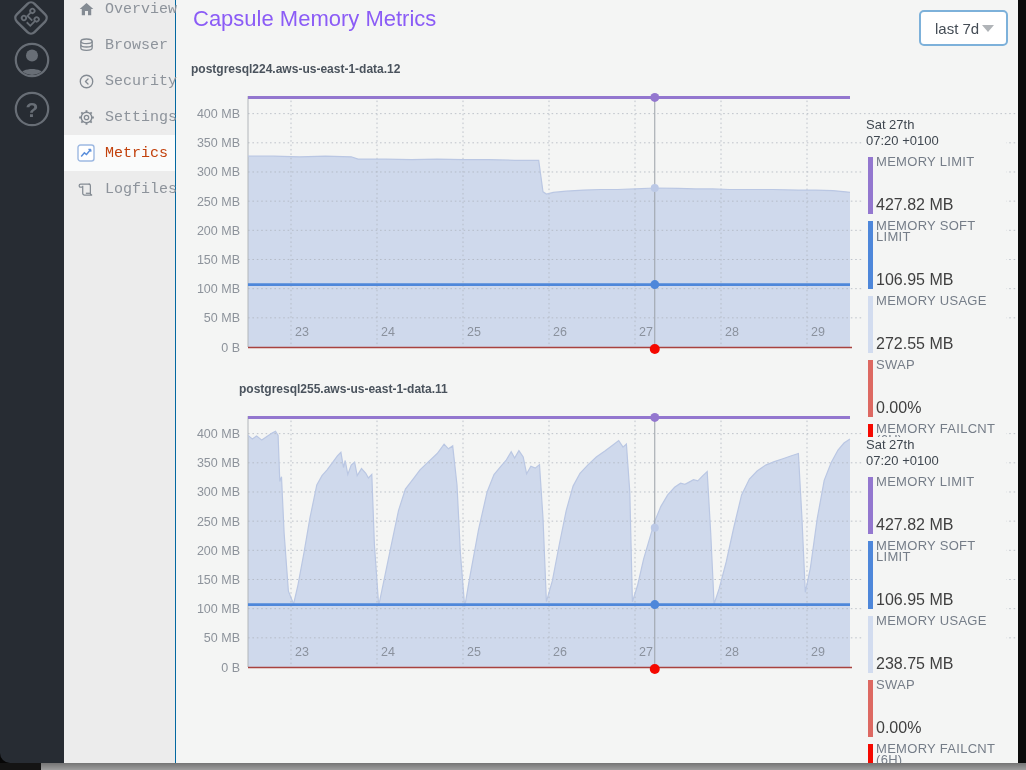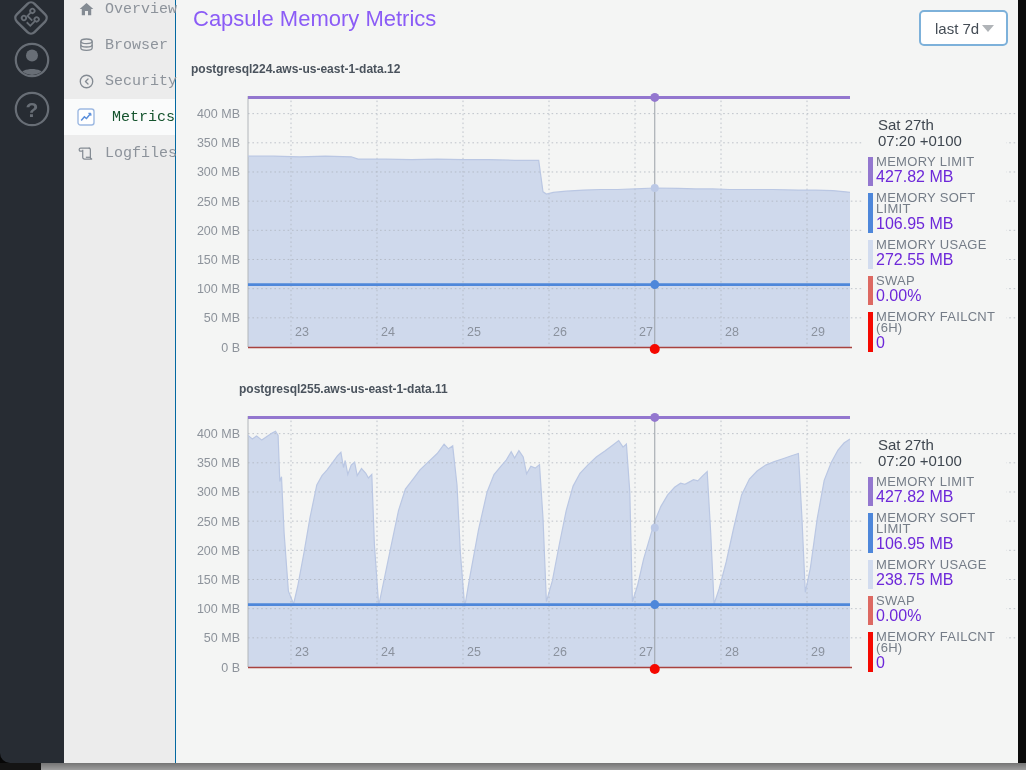--- a/index.html
+++ b/index.html
@@ -10,40 +10,40 @@
              border-bottom-left-radius:10px;z-index:3;}
   .rail-btn{position:absolute;left:13px;width:38px;height:38px;color:#686e76;cursor:pointer;}
   .rail-btn svg{display:block;}
   
   .menu-panel{position:absolute;left:64px;top:0;width:112px;height:763px;background:#ececec;
               border-right:1px solid #0369a1;box-sizing:border-box;z-index:2;font-family:Liberation Mono, monospace;}
   .nav-list{margin-top:-9px;}
   .nav-item{height:36px;display:flex;align-items:center;gap:10px;padding-left:13px;
             color:#8d939b;font-size:15px;cursor:pointer;}
   .nav-item .nav-icon{width:18px;height:18px;color:#848b93;display:flex;align-items:center;justify-content:center;flex:0 0 18px;}
-  .nav-item.active{background:#fafbfb;color:#14532d;justify-content:space-between;}
+  .nav-item.active{background:#fafbfb;color:#c2410c;}
   
   .main{position:absolute;left:176px;top:0;width:842px;height:763px;background:#f4f5f4;z-index:1;}
   .page-title{position:absolute;left:17px;top:6px;font-size:22px;font-weight:400;color:#8b5cf6;}
   .range-select{position:absolute;right:10px;top:10px;width:89px;height:36px;box-sizing:border-box;
                 background:#fff;border:2px solid #7db1da;border-radius:5px;display:flex;align-items:center;
                 padding:0 12px 0 14px;cursor:pointer;}
   .range-select .rs-label{font-size:15px;color:#444c55;flex:1;}
   .rs-arrow{width:0;height:0;border-left:6px solid transparent;border-right:6px solid transparent;
             border-top:7px solid #b0b4b8;}
   .chart-title{position:absolute;left:15px;font-size:12px;font-weight:700;color:#4a535d;}
   .chart-svg{position:absolute;left:0;display:block;}
   svg text{font-family:"Liberation Sans",sans-serif;}
   
   .legend{position:absolute;left:686px;width:144px;background:#f4f5f4;z-index:2;}
-  .legend-date{margin-left:16px;font-size:15px;line-height:16px;color:#3f4750;margin-bottom:7px;}
+  .legend-date{margin-left:4px;font-size:13px;line-height:16px;color:#3f4750;margin-bottom:7px;}
   .legend-item{position:relative;padding-left:14px;margin-bottom:5px;}
   .legend-swatch{position:absolute;left:6px;top:1px;bottom:1px;width:5px;}
   .legend-label{font-size:13px;letter-spacing:.3px;line-height:11px;color:#757d88;}
-  .legend-value{font-size:16px;line-height:20px;color:#6d28d9;}
+  .legend-value{font-size:16px;line-height:20px;color:#404040;margin-top:28px;}
   
   .bottom-bar{position:absolute;left:0;right:0;bottom:0;height:7px;
               background:linear-gradient(180deg,#747474,#9e9e9e);z-index:4;}
   .bottom-bar-black{position:absolute;left:0;bottom:0;width:41px;height:7px;background:#141414;z-index:5;}
   .right-strip{position:absolute;right:0;top:0;width:8px;height:770px;background:#0b0b0b;z-index:0;}
 </style>
 </head>
 <body>
 
 <div class="stage">
@@ -108,20 +108,32 @@
         <span class="nav-icon">
           <svg width="17" height="17" viewBox="0 0 18 18" fill="none" stroke="currentColor" stroke-width="1.4">
             <circle cx="9" cy="9" r="6.6"></circle>
             <path d="M10.6 6.3 L7.9 9 l2.7 2.7" stroke-linecap="round" stroke-linejoin="round"></path>
           </svg>
         </span>
         <span>Security</span>
       </div>
 
 
+      <div class="nav-item">
+        <span class="nav-icon">
+          <svg width="17" height="17" viewBox="0 0 18 18" fill="none" stroke="currentColor">
+            <circle cx="9" cy="9" r="5.6" stroke-width="1.5"></circle>
+            <circle cx="9" cy="9" r="2.3" stroke-width="1.4"></circle>
+            <g stroke-width="2">
+              <path d="M9 1.2 v2 M9 14.8 v2 M1.2 9 h2 M14.8 9 h2 M3.5 3.5 l1.4 1.4 M13.1 13.1 l1.4 1.4 M14.5 3.5 l-1.4 1.4 M4.9 13.1 l-1.4 1.4"></path>
+            </g>
+          </svg>
+        </span>
+        <span>Settings</span>
+      </div>
 
       <div class="nav-item active">
         <span class="nav-icon">
           <svg width="18" height="18" viewBox="0 0 18 18" fill="none">
             <rect x="1" y="1" width="16" height="16" rx="2.5" stroke="#9db9e2" stroke-width="1.4" fill="#fff"></rect>
             <path d="M4.2 12.6 L7.4 8.8 l2.1 1.7 L13.6 5.6" stroke="#5c90dc" stroke-width="1.5" fill="none"></path>
             <path d="M13.8 5.4 h-2.4 M13.8 5.4 v2.4" stroke="#5c90dc" stroke-width="1.3"></path>
           </svg>
         </span>
         <span>Metrics</span>

